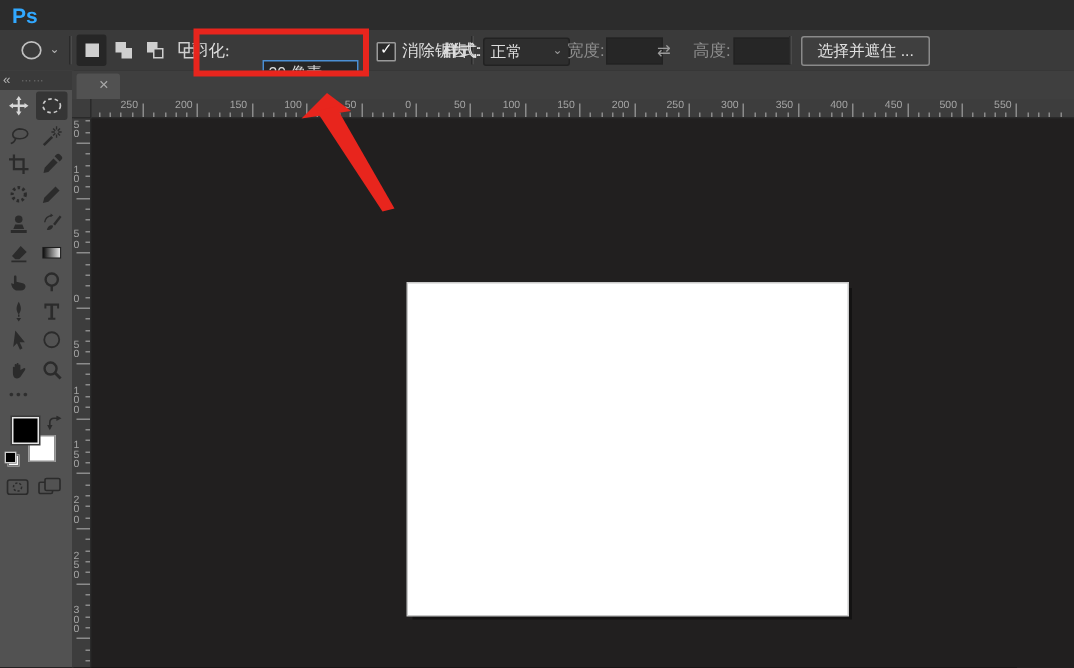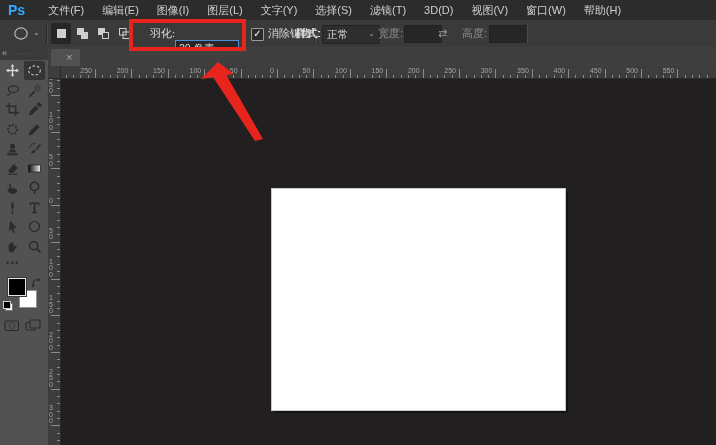--- a/index.html
+++ b/index.html
@@ -76,33 +76,20 @@
             border:4px solid #e8251d;z-index:50;pointer-events:none;}
   #anno-arrow{position:absolute;left:0;top:0;z-index:51;pointer-events:none;}
 </style>
 </head>
 <body>
 
 <div id="app">
 
   <div id="menubar">
     <span id="ps-logo">Ps</span>
-    <ul id="menu-items">
-        <li>文件(F)</li>
-        <li>编辑(E)</li>
-        <li>图像(I)</li>
-        <li>图层(L)</li>
-        <li>文字(Y)</li>
-        <li>选择(S)</li>
-        <li>滤镜(T)</li>
-        <li>3D(D)</li>
-        <li>视图(V)</li>
-        <li>窗口(W)</li>
-        <li>帮助(H)</li>
-      </ul>
   </div>
 
   <div id="optionsbar">
     <div class="ob" style="left:13px;">
       <svg width="17" height="15" viewBox="0 0 17 15">
         <ellipse cx="8" cy="7.5" rx="6.2" ry="5.6" fill="none" stroke="#c0c0c0" stroke-width="1.1"></ellipse>
       </svg>
       <span id="preset-chev">⌄</span>
     </div>
     <div class="ob-sep" style="left:46px;"></div>
@@ -124,39 +111,40 @@
             <rect x="6.5" y="6.5" width="6" height="6" fill="#3a3a3a" stroke="#cfcfcf"></rect>
           </svg>
         </div>
         <div class="mode-btn" style="left: 114px;">
           <svg width="15" height="15" viewBox="0 0 15 15">
             <rect x="2.5" y="2.5" width="6.5" height="6.5" fill="none" stroke="#cfcfcf"></rect>
             <rect x="6" y="6" width="6.5" height="6.5" fill="none" stroke="#cfcfcf"></rect>
           </svg>
         </div>
       </div>
-    <span class="ob" style="left:150px;font-family:Liberation Serif, serif;">羽化:</span>
+    <span class="ob" style="left:128px;font-family:Liberation Serif, serif;">羽化:</span>
     <input class="ob-input focused" style="position: absolute; left: 175px; top: 4px; width: 56px;" readonly="" value="20 像素">
     <div id="aa-checkbox">✓</div>
     <span class="ob" style="left:268px;">消除锯齿</span>
     <div class="ob-sep" style="left:314px;"></div>
 
     <span class="ob" style="left:322px;top:-22px;"></span>
     <span class="ob" style="left:296px;" hidden="">样式:</span>
     <span class="ob" style="left:295px;">样式:</span>
     <div id="style-select">
       <span>正常</span>
       <span class="chev">⌄</span>
     </div>
     <span class="ob ob-label-dim" style="left:378px;">宽度:</span>
     <input class="ob-input mini" style="position: absolute; left: 404px; top: 5px;" readonly="" value="">
     <span id="swap-wh">⇄</span>
     <span class="ob ob-label-dim" style="left:462px;">高度:</span>
     <input class="ob-input mini" style="position: absolute; left: 489px; top: 5px;" readonly="" value="">
     <div class="ob-sep" style="left:526px;"></div>
+    <div id="select-mask-btn">选择并遮住 ...</div>
   </div>
 
   <div id="toolsdock">
     <div id="dock-head">
       <span id="collapse">«</span>
       <span id="dock-grip">⋯⋯</span>
     </div>
     <div id="tool-grid">
         <div class="tool" style="left: 2px; top: 14px;">
           <svg width="15" height="15" viewBox="0 0 15 15">

